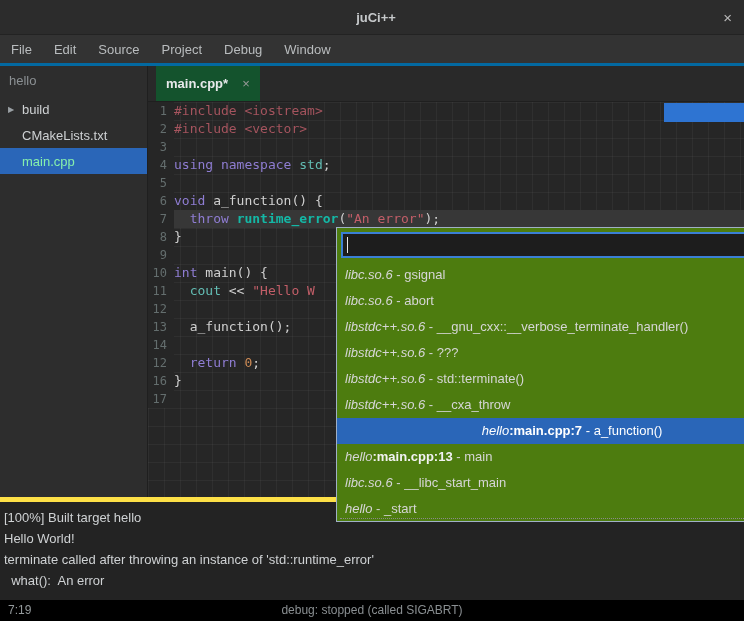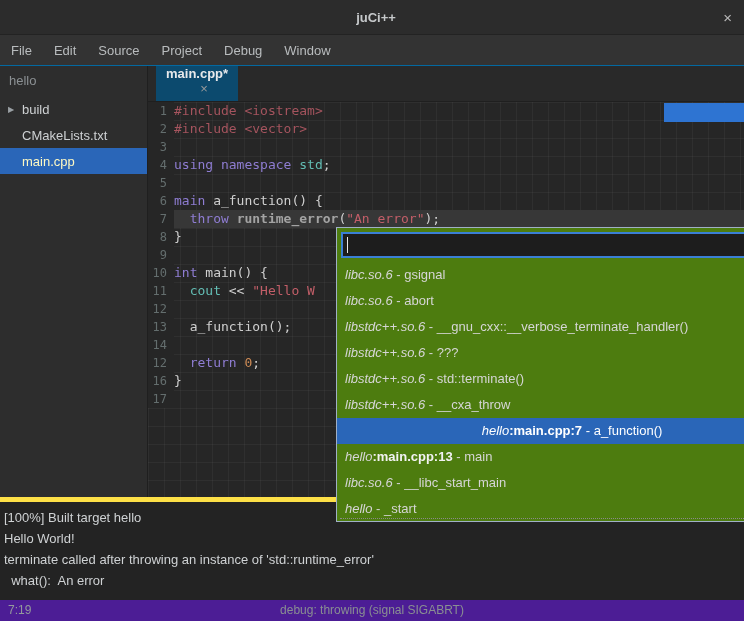--- a/index.html
+++ b/index.html
@@ -14,57 +14,57 @@
   
   .titlebar { position:absolute; left:0; top:0; width:744px; height:35px;
     background:#2c2c2c; border-bottom:1px solid #232323; }
   .title { position:absolute; left:8px; right:0; top:0; line-height:35px;
     text-align:center; color:#c6c9cb; font-weight:bold; font-size:13px; }
   .close { position:absolute; right:12px; top:0; line-height:35px;
     color:#b9b9b9; font-size:15px; cursor:default; }
 
   
   .menubar { position:absolute; left:0; top:35px; width:744px; height:31px;
-    background:#333333; border-bottom:1px solid #0369a1; display:flex; }
+    background:#333333; border-bottom:3px solid #0369a1; display:flex; }
   .menu-item { padding:0 11px; display:flex; align-items:center;
     color:#b9bcbe; font-size:13px; }
 
   
   .sidebar { position:absolute; left:0; top:66px; width:148px; height:431px;
     background:#2d2d2d; border-right:1px solid #1f1f1f; }
   .project { height:30px; line-height:30px; padding-left:9px; color:#8b9093; font-size:13px; }
   .tree-item { height:26px; display:flex; align-items:center; padding-left:8px;
     color:#ced1d3; font-size:13px; cursor:default; }
   .tree-item .expander { width:14px; flex:none; font-size:8px; color:#9aa0a4; }
-  .tree-item.sel { background:var(--sel-color,#2a66b8); color:#fef9c3; }
+  .tree-item.sel { background:var(--sel-color,#2a66b8); color:#86efac; }
 
   
   .tabbar { position:absolute; left:148px; top:66px; width:596px; height:36px;
     background:#292929; border-bottom:1px solid #1f1f1f; display:flex; align-items:stretch; }
   .tab { margin-left:8px; padding:0 10px; display:flex; align-items:center;
-    background:#0c4a6e; color:#e7e9eb; font-size:13px; font-weight:bold;flex-direction:column; }
+    background:#14532d; color:#e7e9eb; font-size:13px; font-weight:bold; }
   .tabclose { margin-left:14px; color:#9a9a9a; font-weight:normal; font-size:13px; }
 
   
   .editor { position:absolute; left:148px; top:102px; width:596px; height:395px;
     background-color:#262626; overflow:hidden;
     background-image:
       linear-gradient(rgba(255,255,255,.04) 1px, transparent 1px),
       linear-gradient(90deg, rgba(255,255,255,.04) 1px, transparent 1px);
     background-size:16px 18px; }
   .eline { display:flex; height:18px; line-height:18px; white-space:pre;
     font-family:"DejaVu Sans Mono", monospace; font-size:13px; }
   .gut { flex:none; width:26px; text-align:right; padding-right:7px;
     color:#646e6e; background:#262626; font-size:12px; }
   .code { flex:1; }
   .eline.cur .code { background:#373737; }
   .tk-pp { color:#a5545e; }
   .tk-kw { color:#8f7dd3; }
   .tk-ty { color:#63bdb4; }
-  .tk-tb { color:#a3a3a3; font-weight:bold; }
+  .tk-tb { color:#14b8a6; font-weight:bold; }
   .tk-st { color:#c25e68; }
   .tk-nu { color:#cc8a55; }
   .tk-pl { color:#d0d0d0; }
 
   .scrollthumb { position:absolute; left:664px; top:103px; width:80px; height:19px;
     background:var(--scroll-color,#2e74d2); }
 
   
   .popup { position:absolute; left:336px; top:227px; width:464px; height:295px;
     background:#4d7c0f; border:1px solid #9fb0c6; z-index:5; }
@@ -83,21 +83,21 @@
     border-top:1px dotted #8a8a8a; }
 
   
   .console { position:absolute; left:0; top:497px; width:744px; height:103px;
     background:#232323; border-top:5px solid #fde047; padding:5px 0 0 4px;
     font-size:13px; color:#cfd2d4; }
   .cline { height:21px; line-height:21px; white-space:pre; }
 
   
   .statusbar { position:absolute; left:0; top:600px; width:744px; height:21px;
-    background:#4c1d95; font-size:12px; }
+    background:#000000; font-size:12px; }
   .status-left { position:absolute; left:8px; top:0; line-height:21px; color:#949a9c; }
   .status-center { position:absolute; left:0; right:0; top:0; line-height:21px;
     text-align:center; color:#8a8f92; }
 </style>
 </head>
 <body>
 
 <div class="win">
 
   <div class="titlebar">
@@ -138,21 +138,21 @@
       <span class="tabclose">×</span>
     </div>
   </div>
 
   <div class="editor" id="editor">
       <div class="eline"><span class="gut">1</span><span class="code"><span class="tk-pp">#include &lt;iostream&gt;</span></span></div>
       <div class="eline"><span class="gut">2</span><span class="code"><span class="tk-pp">#include &lt;vector&gt;</span></span></div>
       <div class="eline"><span class="gut">3</span><span class="code"></span></div>
       <div class="eline"><span class="gut">4</span><span class="code"><span class="tk-kw">using namespace</span><span class="tk-pl"> </span><span class="tk-ty">std</span><span class="tk-pl">;</span></span></div>
       <div class="eline"><span class="gut">5</span><span class="code"></span></div>
-      <div class="eline"><span class="gut">6</span><span class="code"><span class="tk-kw">main</span><span class="tk-pl"> a_function() {</span></span></div>
+      <div class="eline"><span class="gut">6</span><span class="code"><span class="tk-kw">void</span><span class="tk-pl"> a_function() {</span></span></div>
       <div class="eline cur"><span class="gut">7</span><span class="code"><span class="tk-pl">  </span><span class="tk-kw">throw</span><span class="tk-pl"> </span><span class="tk-tb">runtime_error</span><span class="tk-pl">(</span><span class="tk-st">"An error"</span><span class="tk-pl">);</span></span></div>
       <div class="eline"><span class="gut">8</span><span class="code"><span class="tk-pl">}</span></span></div>
       <div class="eline"><span class="gut">9</span><span class="code"></span></div>
       <div class="eline"><span class="gut">10</span><span class="code"><span class="tk-kw">int</span><span class="tk-pl"> main() {</span></span></div>
       <div class="eline"><span class="gut">11</span><span class="code"><span class="tk-pl">  </span><span class="tk-ty">cout</span><span class="tk-pl"> &lt;&lt; </span><span class="tk-st">"Hello W</span></span></div>
       <div class="eline"><span class="gut">12</span><span class="code"></span></div>
       <div class="eline"><span class="gut">13</span><span class="code"><span class="tk-pl">  a_function();</span></span></div>
       <div class="eline"><span class="gut">14</span><span class="code"></span></div>
       <div class="eline"><span class="gut">12</span><span class="code"><span class="tk-pl">  </span><span class="tk-kw">return</span><span class="tk-pl"> </span><span class="tk-nu">0</span><span class="tk-pl">;</span></span></div>
       <div class="eline"><span class="gut">16</span><span class="code"><span class="tk-pl">}</span></span></div>
@@ -183,16 +183,16 @@
 
   <div class="console" id="console">
       <div class="cline">[100%] Built target hello</div>
       <div class="cline">Hello World!</div>
       <div class="cline">terminate called after throwing an instance of 'std::runtime_error'</div>
       <div class="cline">  what():  An error</div>
     </div>
 
   <div class="statusbar">
     <span class="status-left">7:19</span>
-    <span class="status-center">debug: throwing (signal SIGABRT)</span>
+    <span class="status-center">debug: stopped (called SIGABRT)</span>
   </div>
 
 </div>
 
 </body></html>

